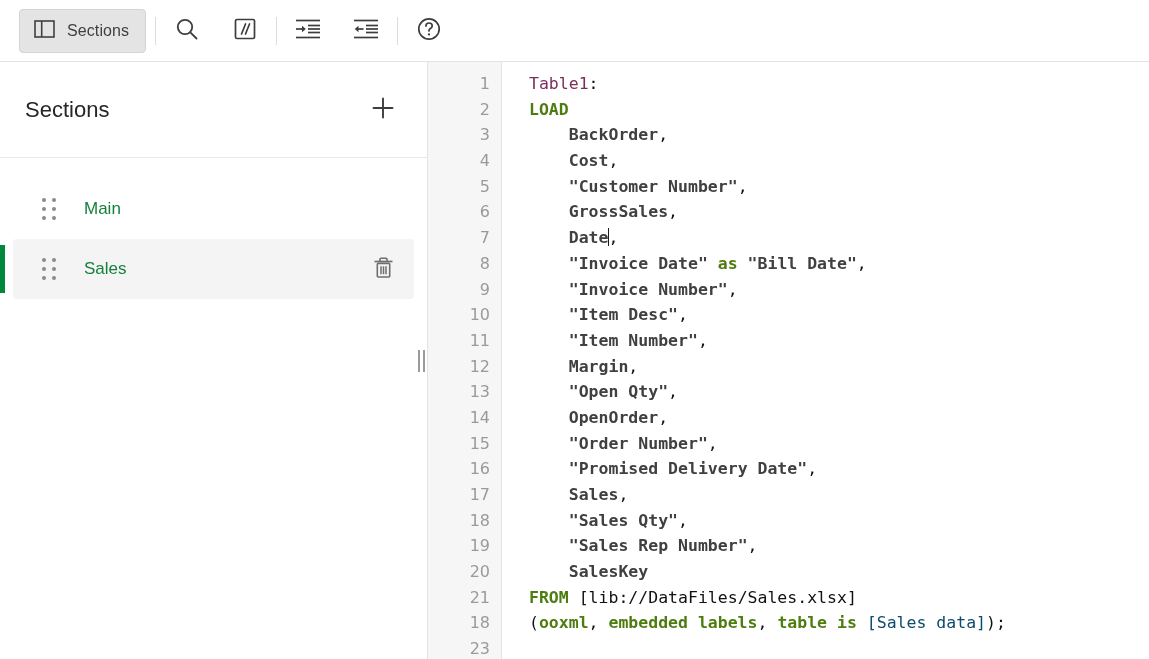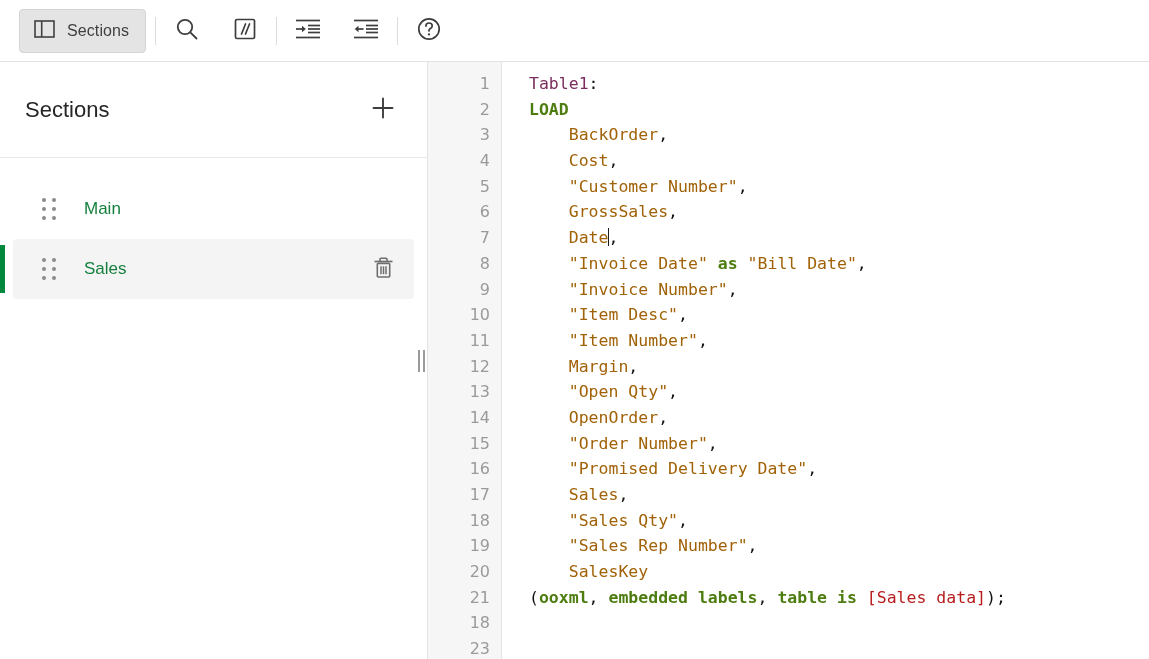--- a/index.html
+++ b/index.html
@@ -130,23 +130,23 @@
   .code .cl {
     height: 25.7px; line-height: 25.7px;
     font-size: 16.5px;
     white-space: pre;
     color: #1c1c1c;
     letter-spacing: 0px;
     margin-left: 17px;
   }
   .tok-table { color: #7b2d5e; }
   .tok-kw    { color: #4d7c0f; font-weight: 700; }
-  .tok-field { color: #a16207; }
+  .tok-field { color: #404040; font-weight: bold; }
   .tok-plain { color: #111111; }
-  .tok-br    { color: #b91c1c; }
+  .tok-br    { color: #0c4a6e; }
   .caret {
     display: inline-block; width: 1.5px; height: 18px;
     background: #1c1c1c; vertical-align: -3px; margin: 0 -0.75px;
   }
 </style>
 </head>
 <body>
 
 <div id="app">
 
@@ -335,19 +335,20 @@
           <div class="cl"><span class="tok-plain">    </span><span class="tok-field">"Item Number"</span><span class="tok-plain">,</span></div>
           <div class="cl"><span class="tok-plain">    </span><span class="tok-field">Margin</span><span class="tok-plain">,</span></div>
           <div class="cl"><span class="tok-plain">    </span><span class="tok-field">"Open Qty"</span><span class="tok-plain">,</span></div>
           <div class="cl"><span class="tok-plain">    </span><span class="tok-field">OpenOrder</span><span class="tok-plain">,</span></div>
           <div class="cl"><span class="tok-plain">    </span><span class="tok-field">"Order Number"</span><span class="tok-plain">,</span></div>
           <div class="cl"><span class="tok-plain">    </span><span class="tok-field">"Promised Delivery Date"</span><span class="tok-plain">,</span></div>
           <div class="cl"><span class="tok-plain">    </span><span class="tok-field">Sales</span><span class="tok-plain">,</span></div>
           <div class="cl"><span class="tok-plain">    </span><span class="tok-field">"Sales Qty"</span><span class="tok-plain">,</span></div>
           <div class="cl"><span class="tok-plain">    </span><span class="tok-field">"Sales Rep Number"</span><span class="tok-plain">,</span></div>
           <div class="cl"><span class="tok-plain">    </span><span class="tok-field">SalesKey</span></div>
+          <div class="cl"><span class="tok-kw">FROM</span><span class="tok-plain"> [lib://DataFiles/Sales.xlsx]</span></div>
           <div class="cl"><span class="tok-plain">(</span><span class="tok-kw">ooxml</span><span class="tok-plain">, </span><span class="tok-kw">embedded labels</span><span class="tok-plain">, </span><span class="tok-kw">table is</span><span class="tok-plain"> </span><span class="tok-br">[Sales data]</span><span class="tok-plain">);</span></div>
           <div class="cl">&nbsp;</div>
         </div>
     </div>
 
   </div>
 </div>
 
 </body></html>

